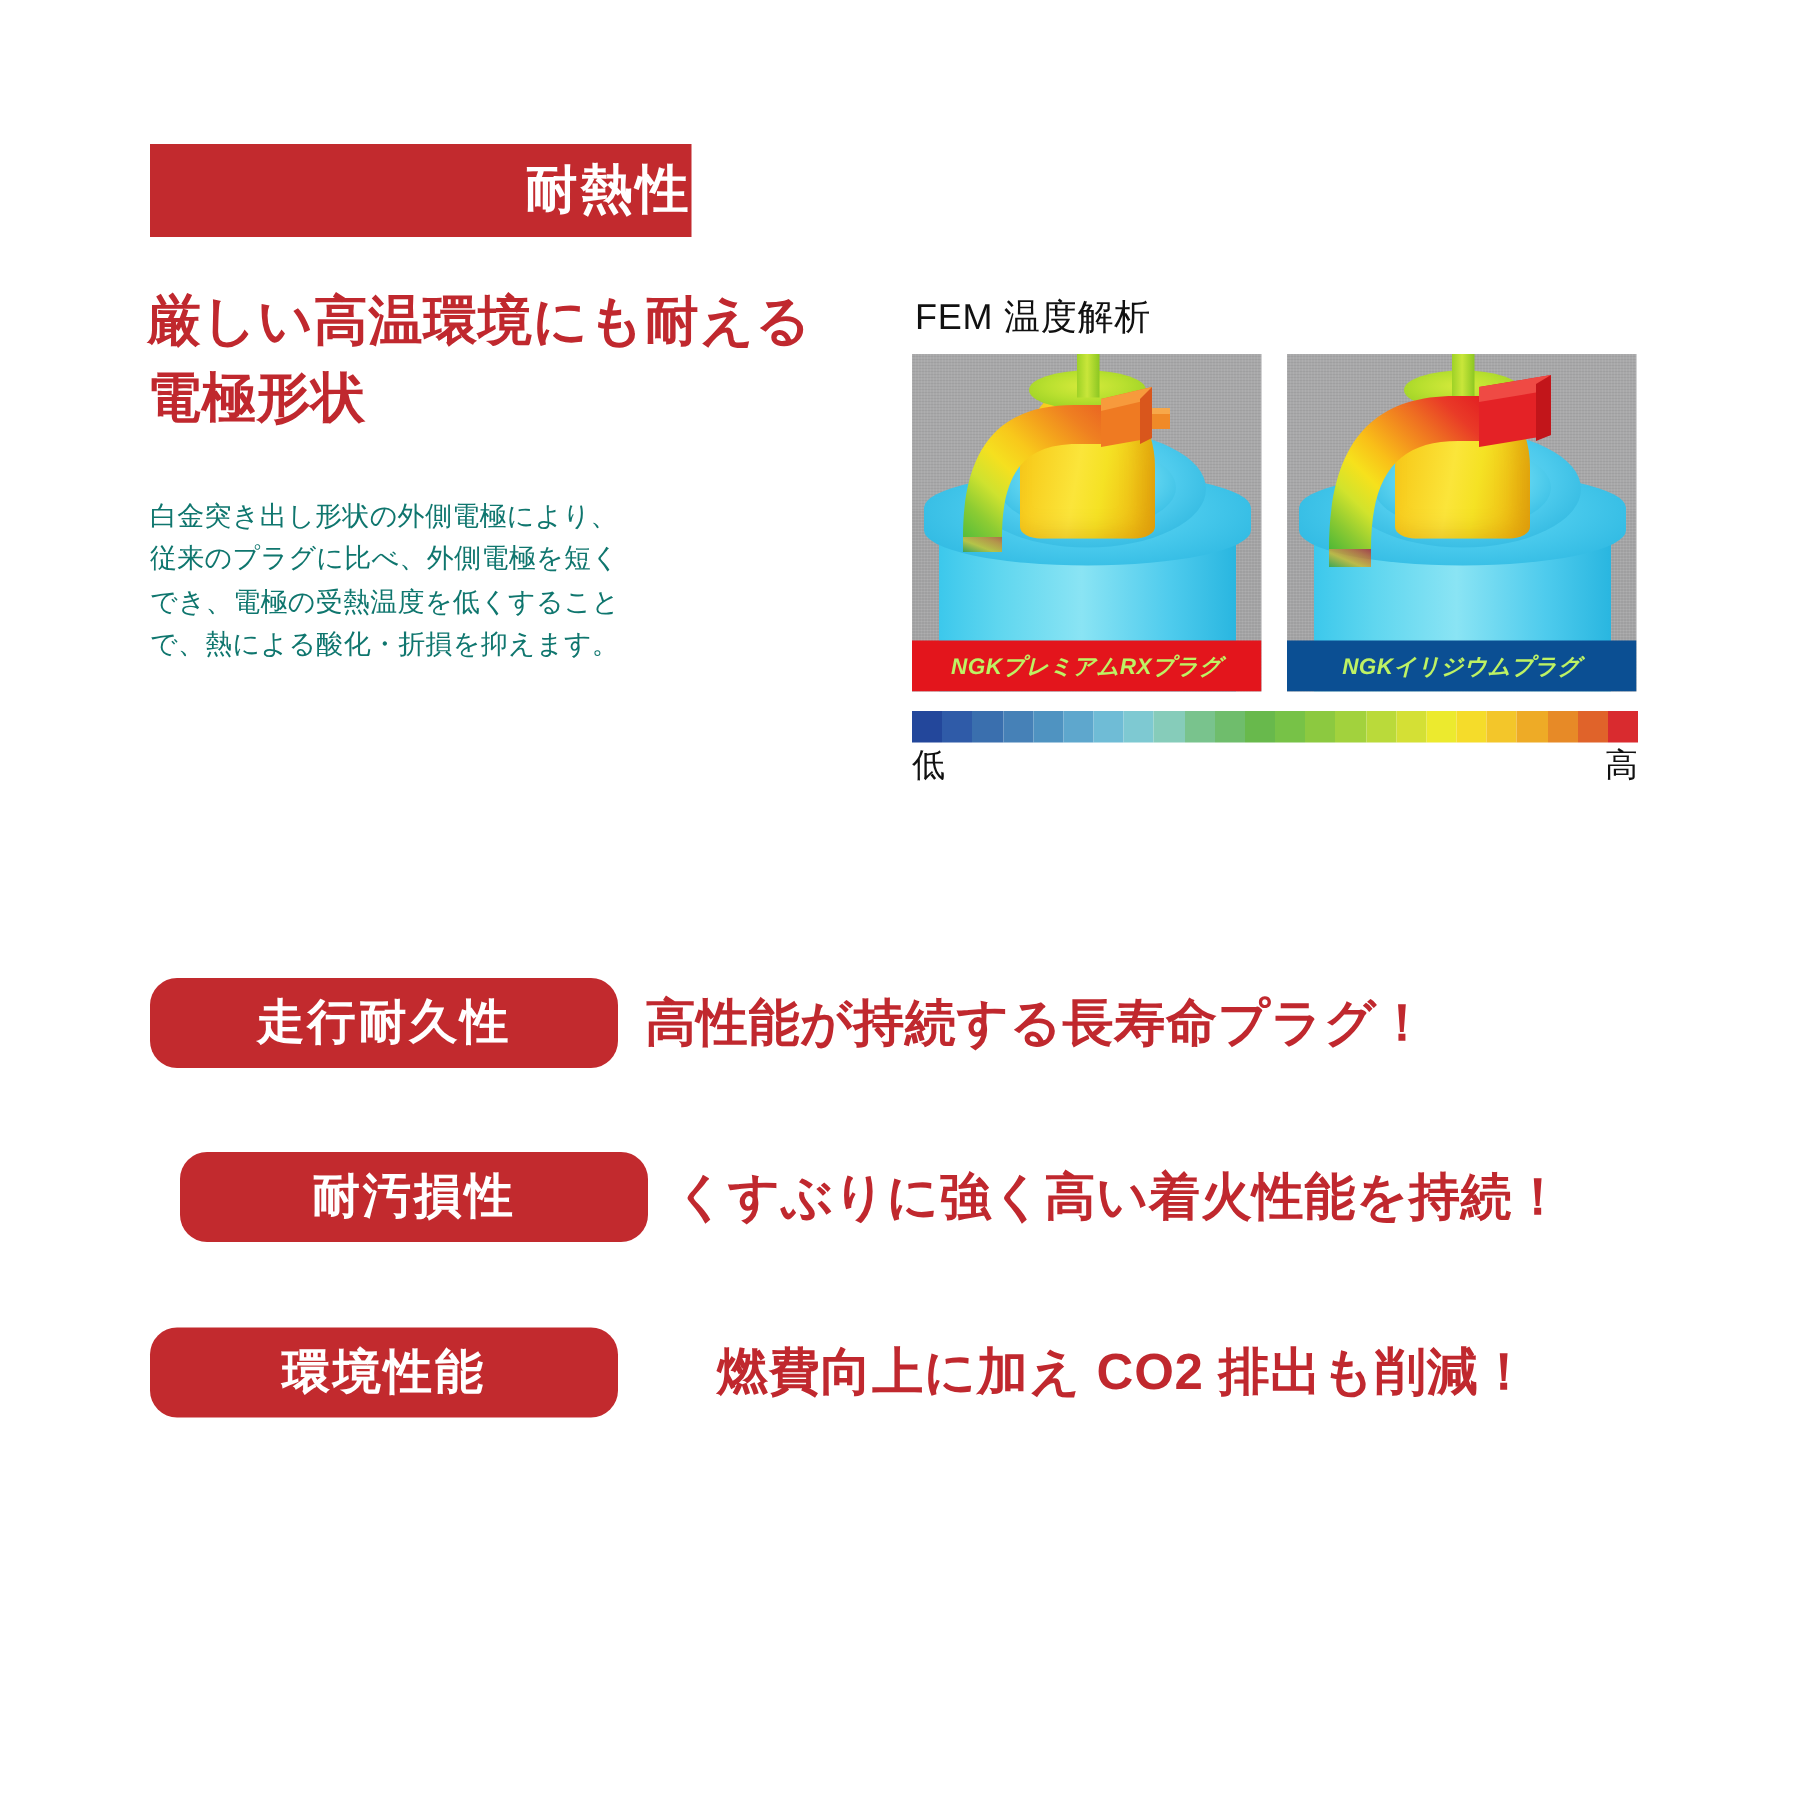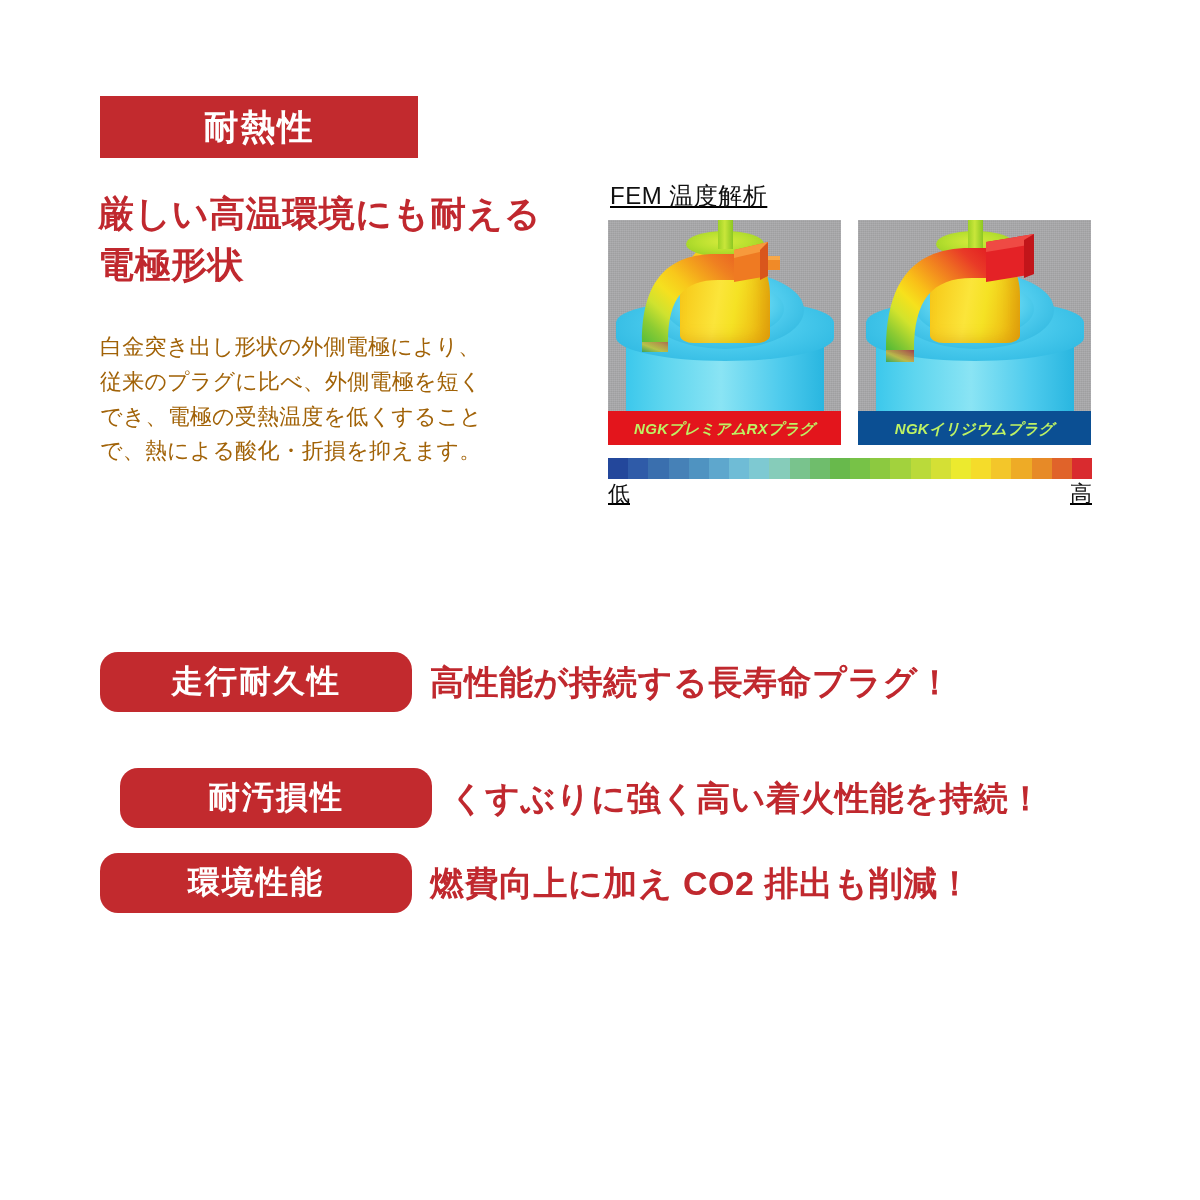--- a/index.html
+++ b/index.html
@@ -11,48 +11,48 @@
     overflow:hidden;position:relative;
     -webkit-font-smoothing:antialiased;
   }
   .page{position:relative;width:1200px;height:1200px;}
 
   
   .sec1{position:absolute;left:0;top:0;width:1200px;height:600px;}
 
   .hdr-badge{
     position:absolute;left:100px;top:96px;
-    width:318px;height:62px;
+    width:361px;height:62px;
     background:#c22a2e;
-    display:flex;align-items:center;justify-content:center;
+    display:flex;align-items:center;justify-content:flex-end;
   }
   .hdr-badge span{
     color:#ffffff;font-size:35px;font-weight:700;
     letter-spacing:2px;line-height:1;
     transform:translateY(-1px);
   }
 
   .lead{
     position:absolute;left:98px;top:188px;
     width:480px;
     color:#c0282e;font-size:36px;font-weight:700;
     line-height:1.42;letter-spacing:.5px;
   }
   .lead div{white-space:nowrap;}
 
   .body-copy{
     position:absolute;left:100px;top:330px;
     width:492px;
-    color:#a16207;font-size:22px;font-weight:400;
+    color:#0f766e;font-size:18px;font-weight:400;
     line-height:1.58;letter-spacing:.2px;
   }
   .body-copy div{white-space:nowrap;}
 
   
-  .fem{position:absolute;left:608px;top:184px;width:484px;text-decoration:underline;}
+  .fem{position:absolute;left:608px;top:200px;width:484px;}
   .fem-title{
     font-size:24px;color:#111;font-weight:400;
     letter-spacing:.5px;margin:0 0 12px 2px;line-height:1;
   }
   .fem-row{display:flex;gap:17px;}
   .fem-card{
     position:relative;width:233px;height:225px;
     overflow:hidden;
     background:#a9a9ab;
   }
@@ -136,21 +136,21 @@
     color:#fff;font-size:32px;font-weight:700;letter-spacing:2px;line-height:1;
     transform:translateY(-1px);
   }
   .feat-text{
     margin-left:18px;color:#c0282e;
     font-size:34px;font-weight:700;letter-spacing:.5px;
     line-height:1;white-space:nowrap;
   }
   #feat-0{top:652px;}
   #feat-1{top:768px;padding-left:20px;}
-  #feat-2{top:853px;}
+  #feat-2{top:885px;gap:48px;}
 </style>
 </head>
 <body>
 
 <div class="page">
 
   <div class="sec1">
 
     <div class="hdr-badge">
       <span>耐熱性</span>

